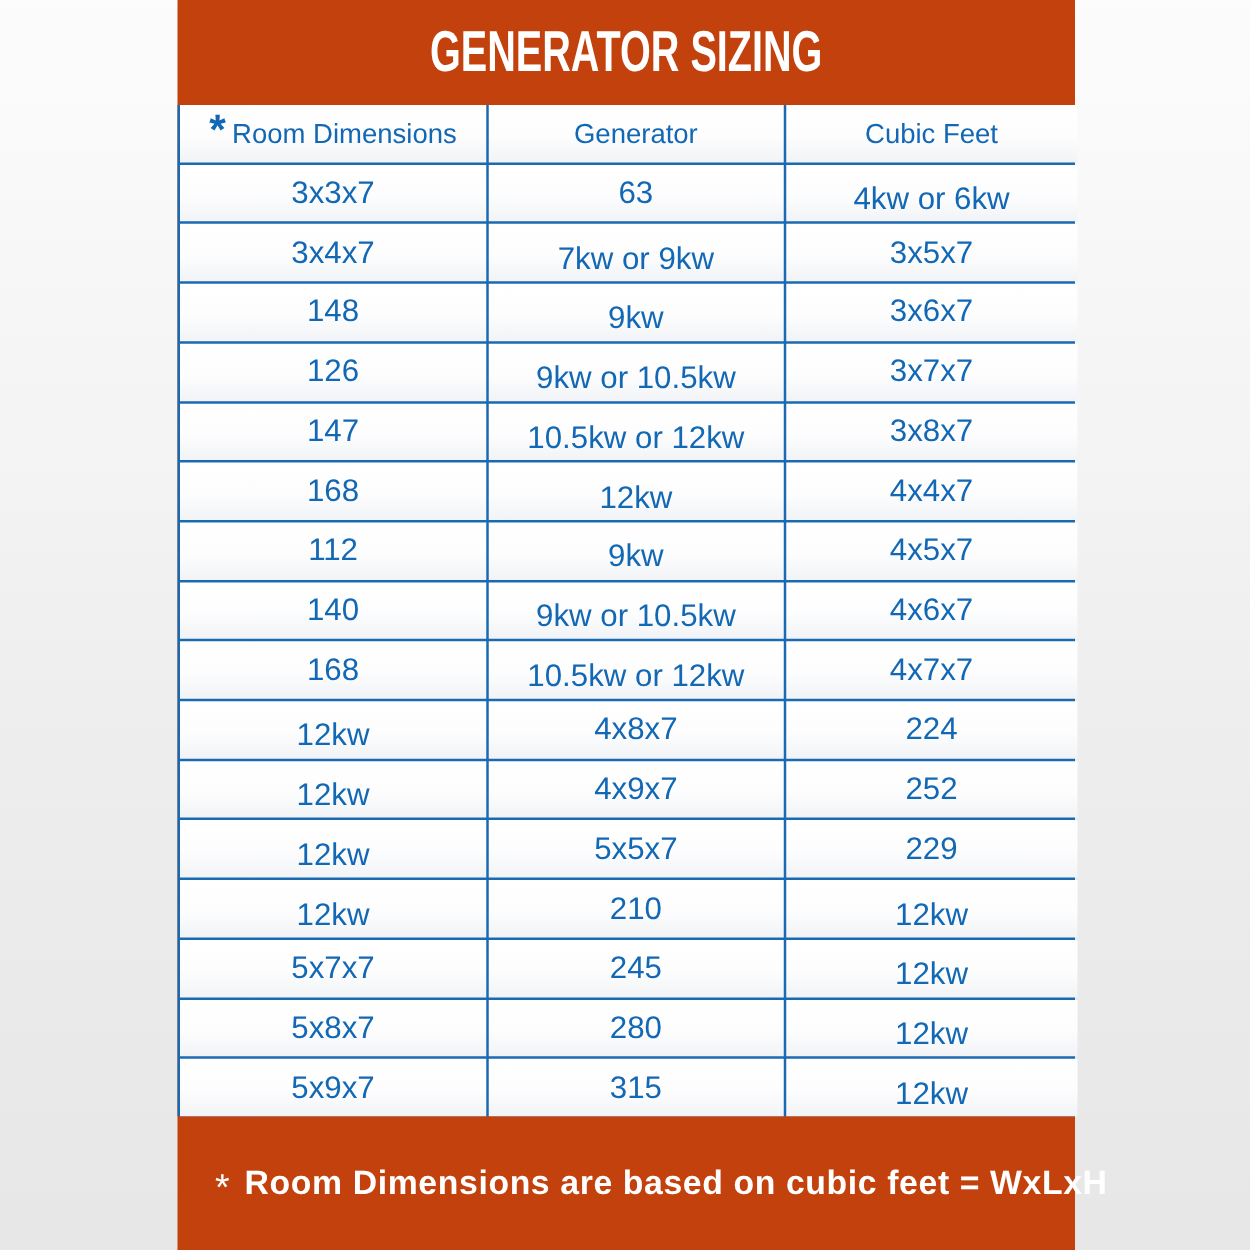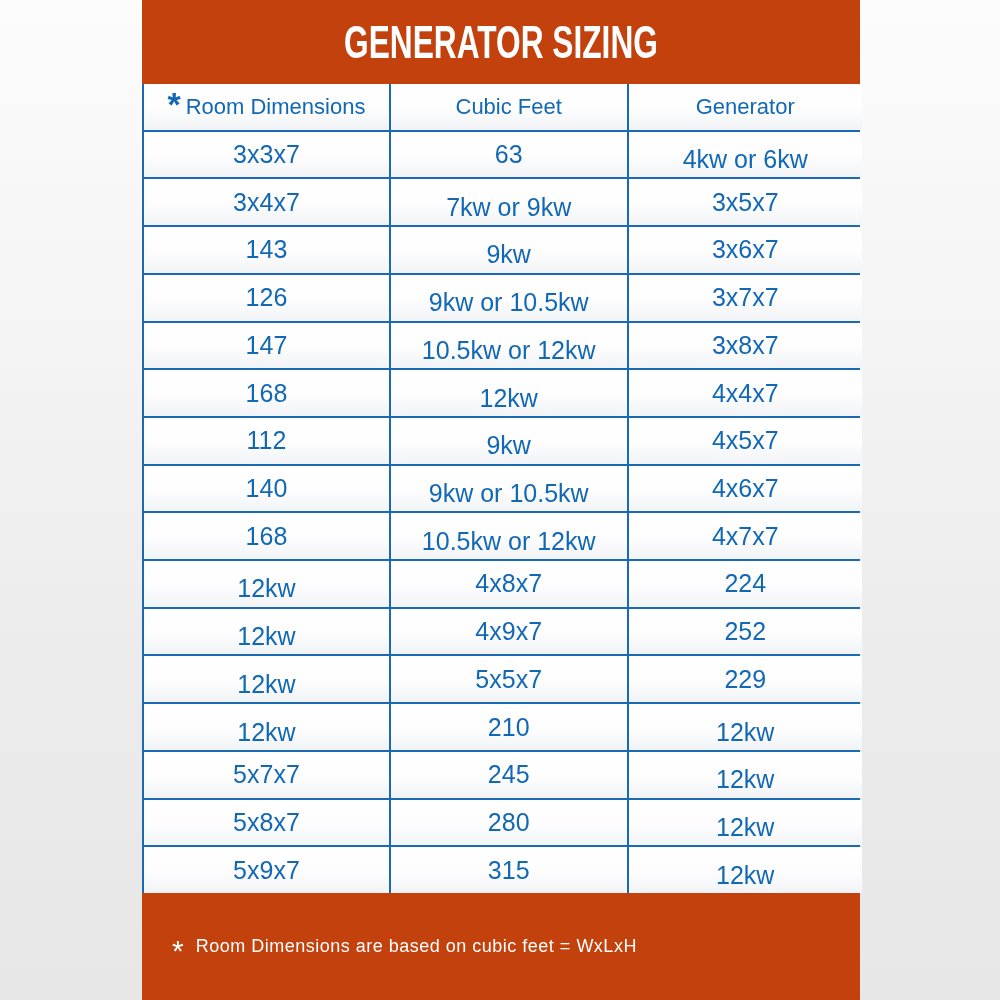--- a/index.html
+++ b/index.html
@@ -90,63 +90,64 @@
   .foot-asterisk {
     color: #ffffff;
     font-size: 30px;
     line-height: 0;
     position: relative;
     top: 4px;
     margin-right: 12px;
   }
   .foot-text {
     color: #ffffff;
-    font-size: 18px;
+    font-size: 27px;
     letter-spacing: 0.5px;
     white-space: nowrap;
+    font-weight: bold;
   }
 </style>
 </head>
 <body>
 
 <div class="page">
   <div class="panel">
 
     <div class="title-band">
       <span class="title">GENERATOR SIZING</span>
     </div>
 
     <div class="sizing-table">
       <div class="tcell thead-cell">
         <span class="hdr-asterisk">*</span>
         <span>Room Dimensions</span>
       </div>
+      <div class="tcell thead-cell">Generator</div>
       <div class="tcell thead-cell">Cubic Feet</div>
-      <div class="tcell thead-cell">Generator</div>
 
     <div class="tcell">
           <span>3x3x7</span>
         </div>
         <div class="tcell">
           <span>63</span>
         </div>
         <div class="tcell gen">
           <span>4kw or 6kw</span>
         </div>
         <div class="tcell">
           <span>3x4x7</span>
         </div>
         <div class="tcell gen">
           <span>7kw or 9kw</span>
         </div>
         <div class="tcell">
           <span>3x5x7</span>
         </div>
         <div class="tcell">
-          <span>143</span>
+          <span>148</span>
         </div>
         <div class="tcell gen">
           <span>9kw</span>
         </div>
         <div class="tcell">
           <span>3x6x7</span>
         </div>
         <div class="tcell">
           <span>126</span>
         </div>

